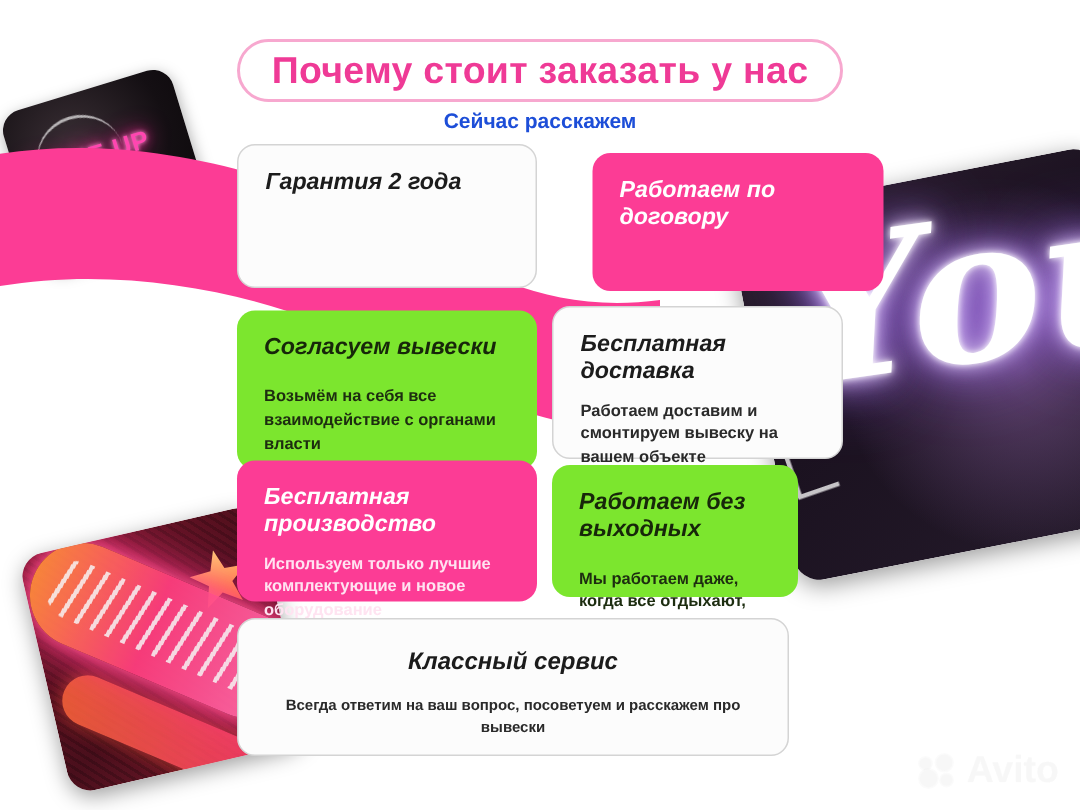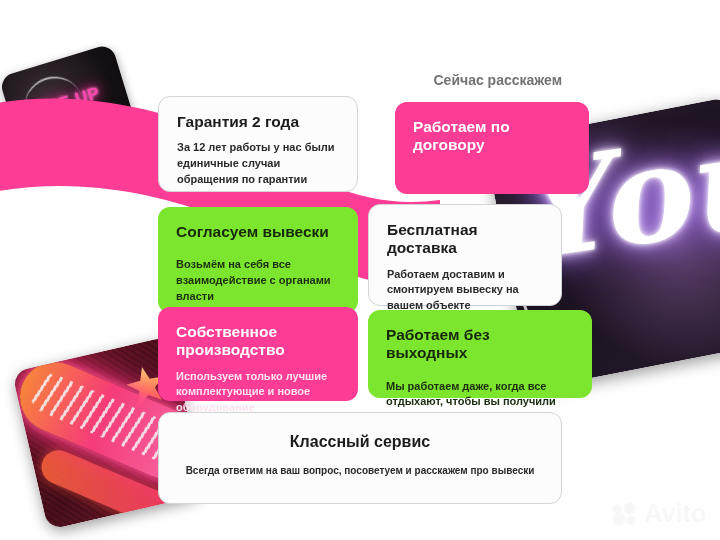--- a/index.html
+++ b/index.html
@@ -110,45 +110,45 @@
     box-sizing:border-box;
     background:#ffffff;border:2px solid #f7a8cf;border-radius:24px;
     display:flex;align-items:center;justify-content:center;
   }
   .title-pill-text{
     color:#ef3a96;font-size:25px;font-weight:700;letter-spacing:.2px;line-height:1;
     white-space:nowrap;
   }
   .subtitle{
     position:absolute;left:158px;top:72px;width:404px;
-    text-align:right;color:#737373;font-size:14px;font-weight:600;
+    text-align:center;color:#1d4ed8;font-size:14px;font-weight:600;
   }
 
   .card{
     position:absolute;box-sizing:border-box;border-radius:12px;
     padding:16px 18px 14px 18px;
   }
   .card.white{background:#fcfcfc;border:1px solid #d4d4d4;}
   .card.pink{background:#fc3c95;}
   .card.green{background:#7ce62e;}
 
-  .card .h{font-size:15.5px;font-weight:700;line-height:1.18;margin:0 0 9px 0;}
+  .card .h{font-size:15.5px;font-weight:700;line-height:1.18;margin:0 0 9px 0;font-style:italic;}
   .card .b{font-size:11px;font-weight:600;line-height:1.42;margin:0;}
   .card.white .h{color:#1c1c1c;} .card.white .b{color:#2a2a2a;}
   .card.pink  .h{color:#ffffff;} .card.pink  .b{color:#ffe3f1;}
   .card.green .h{color:#17270a;} .card.green .b{color:#1d2d10;margin-top:16px;}
 
   
   #card-guarantee  {left:158px;top:96px; width:200px;height:96px;}
   #card-contract   {left:368px;top:102px;width:194px;height:92px;margin-left:27px;}
   #card-approval   {left:158px;top:207px;width:200px;height:106px;}
   #card-delivery   {left:368px;top:204px;width:194px;height:102px;}
   #card-production {left:158px;top:307px;width:200px;height:94px;}
-  #card-weekends   {left:368px;top:310px;width:224px;height:88px;}
-  #card-service    {left:158px;top:412px;width:404px;height:92px;
+  #card-weekends   {left:368px;top:310px;width:164px;height:88px;}
+  #card-service    {left:158px;top:412px;width:368px;height:92px;
                     padding:20px 18px;text-align:center;}
   #card-service .h{margin-bottom:11px;font-size:16px;}
   #card-service .b{font-size:10px;line-height:1.5;}
 
   
   #avito{
     position:absolute;right:14px;bottom:14px;
     display:flex;align-items:center;gap:5px;opacity:.55;
   }
   #avito .dots{position:relative;width:26px;height:22px;}
@@ -185,44 +185,46 @@
   </div>
 
   <div class="deco" id="deco-hotdog">
     <span class="bun"></span>
     <span class="star"></span>
     <span class="glow"></span>
   </div>
 
   <div class="content">
 
+    <div class="title-pill">
+      <span class="title-pill-text">Почему стоит заказать у нас</span>
+    </div>
 
     <div class="subtitle">Сейчас расскажем</div>
 
     <div class="card white" id="card-guarantee">
       <p class="h">Гарантия 2 года</p>
-      <p class="b">За 12 лет работы у нас были единичные случаи обращения по гарантии</p>
     </div>
 
     <div class="card pink" id="card-contract">
       <p class="h">Работаем по договору</p>
     </div>
 
     <div class="card green" id="card-approval">
       <p class="h">Согласуем вывески</p>
       <p class="b">Возьмём на себя все взаимодействие с органами власти</p>
     </div>
 
     <div class="card white" id="card-delivery">
       <p class="h">Бесплатная доставка</p>
       <p class="b">Работаем доставим и смонтируем вывеску на вашем объекте</p>
     </div>
 
     <div class="card pink" id="card-production">
-      <p class="h">Собственное производство</p>
+      <p class="h">Бесплатная производство</p>
       <p class="b">Используем только лучшие комплектующие и новое оборудование</p>
     </div>
 
     <div class="card green" id="card-weekends">
       <p class="h">Работаем без выходных</p>
       <p class="b">Мы работаем даже, когда все отдыхают, чтобы вы получили вывеску точно в срок</p>
     </div>
 
     <div class="card white" id="card-service">
       <p class="h">Классный сервис</p>

